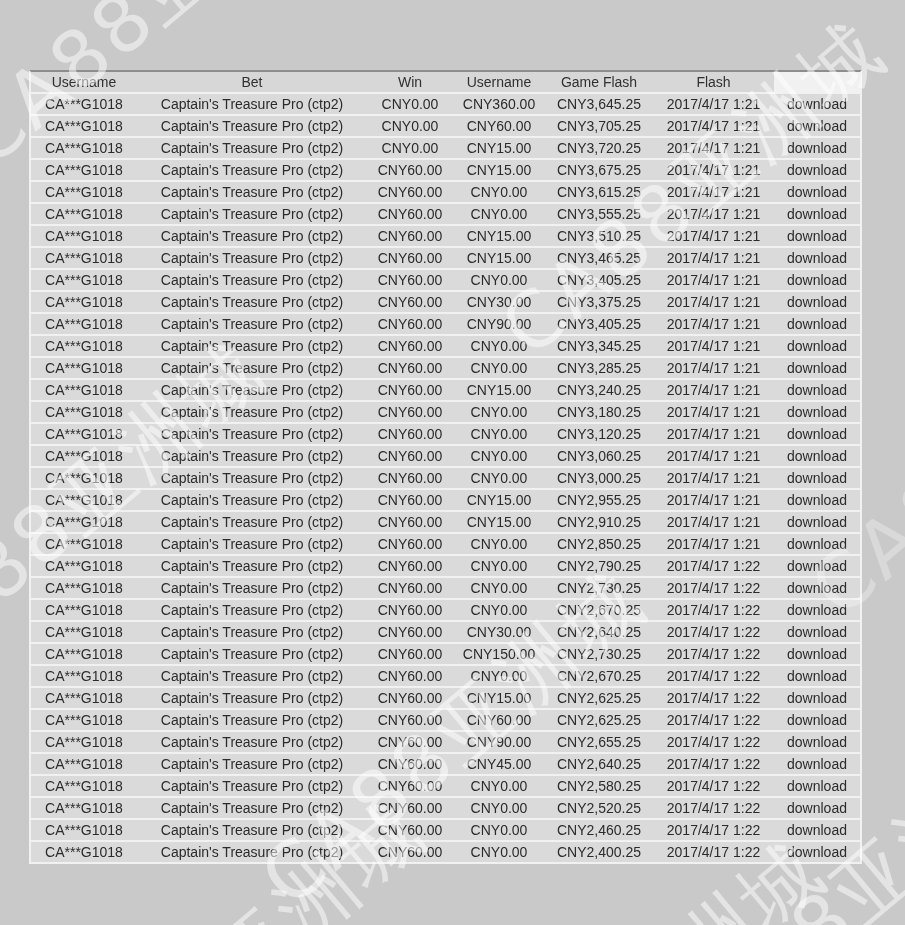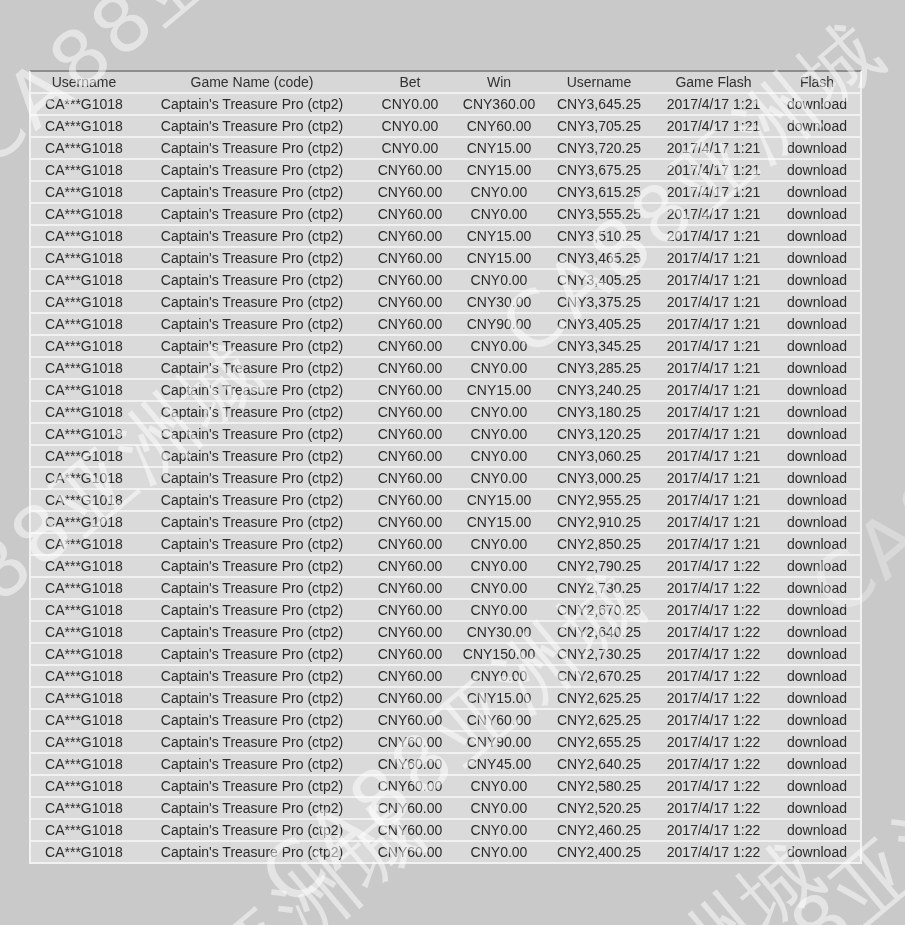--- a/index.html
+++ b/index.html
@@ -68,21 +68,20 @@
   }
 </style>
 </head>
 <body>
 
 <div class="page">
 
   <div class="table">
     <div class="row header">
       <div class="cell">Username</div>
-      <div class="cell">Game Name (code)</div>
       <div class="cell">Bet</div>
       <div class="cell">Win</div>
       <div class="cell">Username</div>
       <div class="cell">Game Flash</div>
       <div class="cell">Flash</div>
     </div>
     <div style="display: flex; flex-direction: column; gap: 2px;">
     <div class="row">
       <div class="cell">CA***G1018</div>
       <div class="cell">Captain's Treasure Pro (ctp2)</div>

